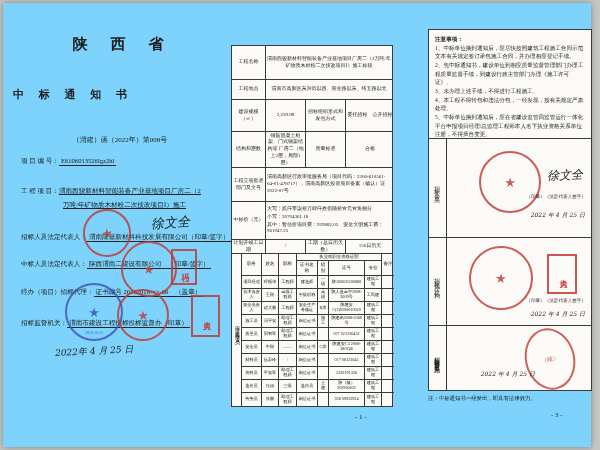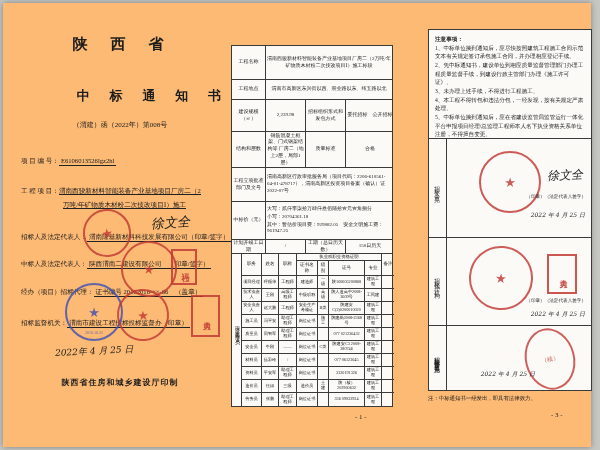--- a/index.html
+++ b/index.html
@@ -1,25 +1,25 @@
 <!DOCTYPE html>
 <html><head>
 <meta charset="utf-8">
 <style>
   html,body{margin:0;padding:0;}
   .canvas{position:relative;width:600px;height:450px;background:#c6c6c3;overflow:hidden;
           font-family:"Liberation Serif","DejaVu Serif",serif;color:#1c1c1c;}
-  .sheet{position:absolute;left:3px;top:3px;width:588px;height:444px;background:#fdba74;
+  .sheet{position:absolute;left:3px;top:3px;width:588px;height:444px;background:#7dd3fc;
          box-shadow:0 0 6px rgba(0,0,0,.35);}
   
   .lp{position:absolute;left:10px;top:8px;width:214px;height:434px;}
   .lp .t1{position:absolute;top:24px;width:100%;text-align:center;font-size:15px;font-weight:bold;letter-spacing:4px;}
   .lp .t2{position:absolute;top:50px;width:100%;text-align:center;font-size:11.5px;font-weight:bold;white-space:nowrap;}
-  .lp .t3{position:absolute;top:76px;width:100%;text-align:right;font-size:13px;font-weight:bold;letter-spacing:6px;font-family:Liberation Mono, monospace;}
-  .lp .docno{position:absolute;top:109px;width:100%;text-align:center;font-size:7px;}
+  .lp .t3{position:absolute;top:76px;width:100%;text-align:left;font-size:11px;font-weight:bold;letter-spacing:6px;}
+  .lp .docno{position:absolute;top:124px;width:100%;text-align:center;font-size:7px;}
   .lp .fline{position:absolute;font-size:6.6px;white-space:nowrap;left:8px;right:4px;}
   .lp .fline .u{border-bottom:.8px solid #222;padding:0 2px 1px 2px;}
   .lp .wrap2{position:absolute;left:8px;font-size:6.6px;}
   .lp .footer{position:absolute;top:366px;width:100%;text-align:center;font-size:8px;font-weight:bold;letter-spacing:1px;}
   .hand{font-style:italic;font-family:"DejaVu Serif",serif;}
   .sig-left{position:absolute;top:203px;left:138px;font-size:13px;transform:rotate(-4deg);}
   .date-left{position:absolute;top:334px;left:42px;font-size:9px;transform:rotate(-3deg);}
   
   .seal{position:absolute;border-radius:50%;display:flex;align-items:center;justify-content:center;
         opacity:.82;pointer-events:none;}
@@ -102,21 +102,20 @@
         <span>中标人及法定代表人：</span><span class="u">陕西渭南二建设有限公司　（印章/签字）</span>
       </div>
       <div class="fline" style="top:277px;">
         <span>经办（项目）招标代理：</span><span class="u">证书编号 20162016-××-66　（盖章）</span>
       </div>
       <div class="fline" style="top:308px;">
         <span>招标监督机关：</span><span class="u">渭南市建设工程招标投标监督办（印章）</span>
       </div>
 
       <div class="date-left hand">2022年 4 月 25 日</div>
-      <div class="footer">陕西省住房和城乡建设厅印制</div>
 
       <div class="seal red" style="left:70px;top:198px;width:44px;height:44px;transform:rotate(-8deg);">
           <span class="star">★</span>
         </div>
       <div class="seal red" style="left:108px;top:230px;width:52px;height:52px;transform:rotate(6deg);">
           <span class="star">★</span>
         </div>
       <div class="sq" style="left:158px;top:238px;width:22px;height:32px;">冯社</div>
       <div class="seal blue" style="left:52px;top:272px;width:54px;height:54px;">
           <span class="star">★</span>

